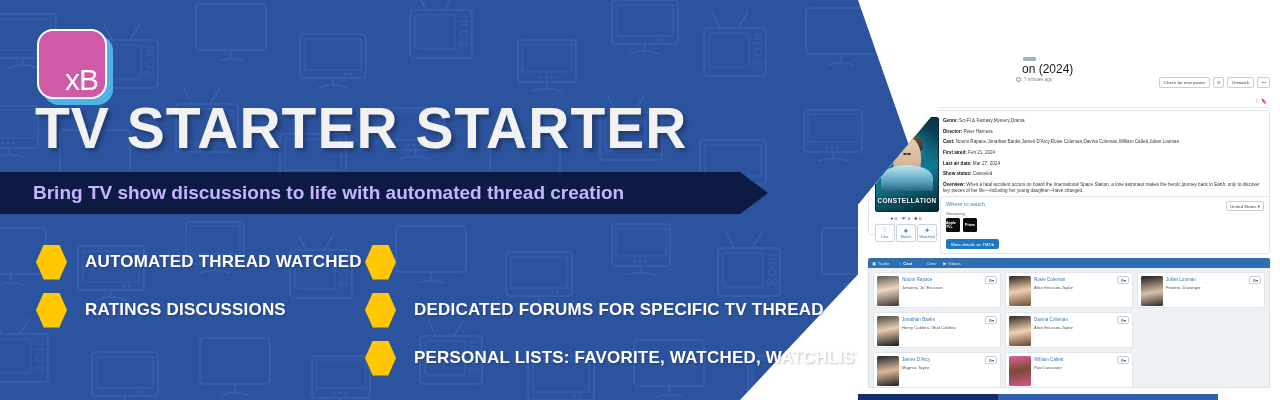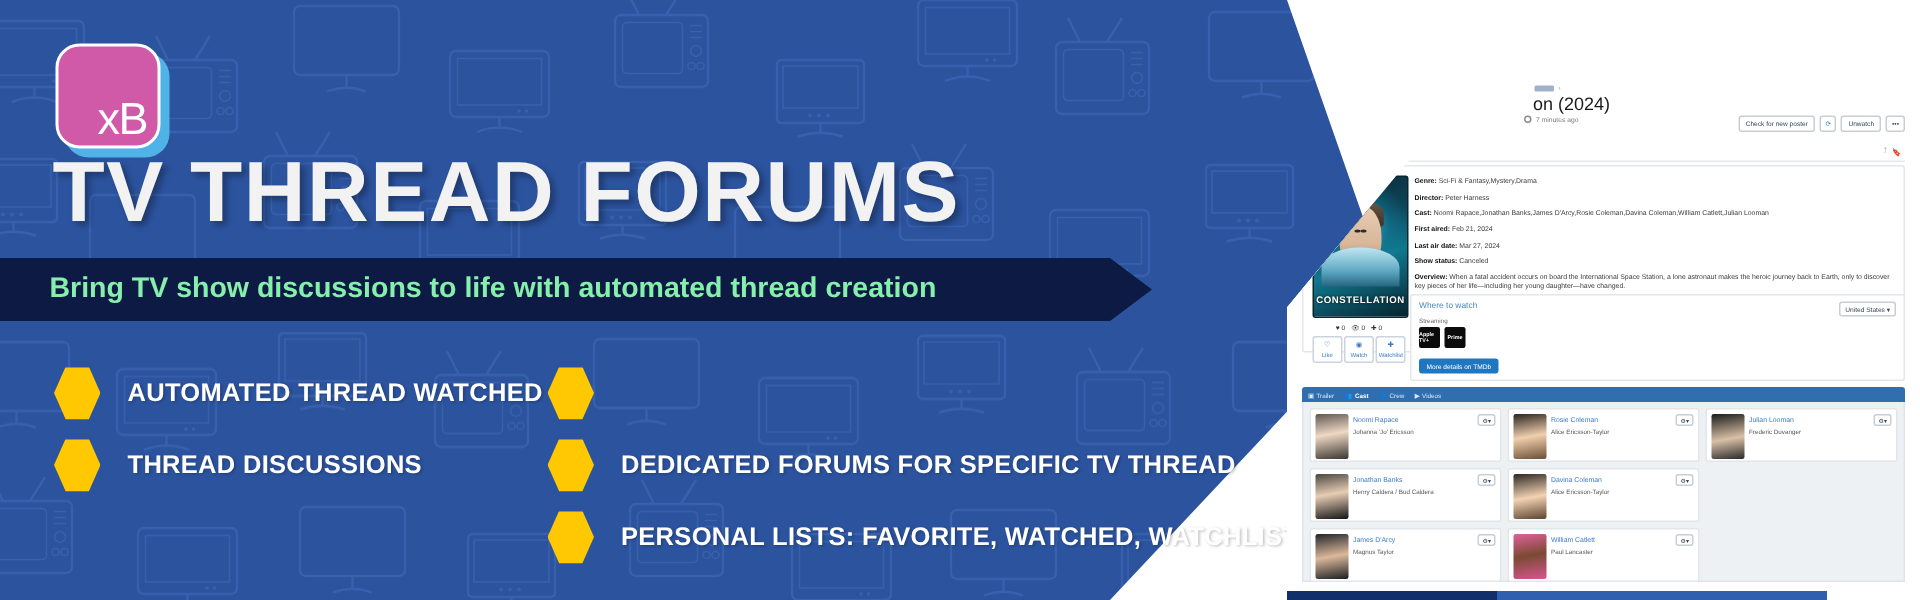--- a/index.html
+++ b/index.html
@@ -60,21 +60,21 @@
 
   
   #tagline-bar {
     position:absolute; left:0; top:172px;
     width:768px; height:42px;
     background:#0d1b44;
     clip-path:polygon(0 0, 740px 0, 768px 21px, 740px 42px, 0 42px);
     display:flex; align-items:center;
   }
   #tagline-text {
-    color:#86efac; font-size:19px; font-weight:bold;
+    color:#c4b5fd; font-size:19px; font-weight:bold;
     margin-left:33px; white-space:nowrap;
   }
 
   
   .feat-col { position:absolute; }
   #feat-col-left { left:36px; top:238px; }
   #feat-col-right { left:365px; top:238px; }
   .feat-row {
     display:flex; align-items:center; height:48px;
   }
@@ -369,34 +369,34 @@
     <polygon points="858,0 1280,0 1280,400 740,400 928,200" fill="#ffffff"></polygon>
   </svg>
 
   <div id="logo-wrap">
     <div id="logo-shadow"></div>
     <div id="logo-tile">
       <span id="logo-text">xB</span>
     </div>
   </div>
 
-  <div id="headline">TV THREAD FORUMS</div>
+  <div id="headline">TV STARTER STARTER</div>
 
   <div id="tagline-bar">
     <span id="tagline-text">Bring TV show discussions to life with automated thread creation</span>
   </div>
 
   <div class="feat-col" id="feat-col-left">
     <div class="feat-row">
       <span class="hex"></span>
       <span class="feat-label">AUTOMATED THREAD WATCHED</span>
     </div>
     <div class="feat-row">
       <span class="hex"></span>
-      <span class="feat-label">THREAD DISCUSSIONS</span>
+      <span class="feat-label">RATINGS DISCUSSIONS</span>
     </div>
   </div>
 
   <div class="feat-col" id="feat-col-right">
     <div class="feat-row">
       <span class="hex"></span>
     </div>
     <div class="feat-row">
       <span class="hex"></span>
       <span class="feat-label">DEDICATED FORUMS FOR SPECIFIC TV THREAD</span>

